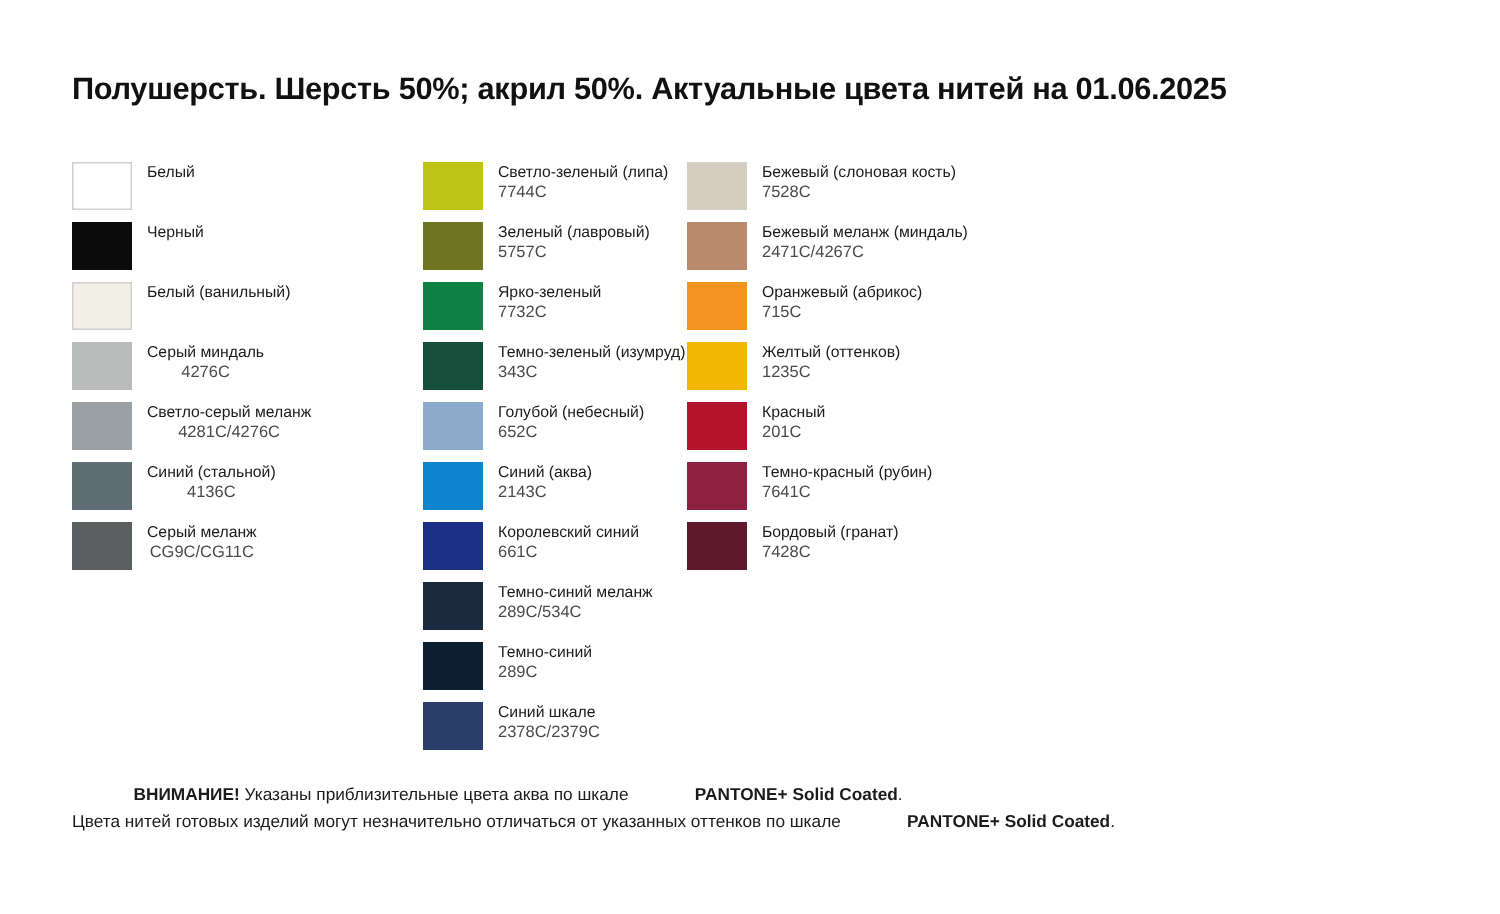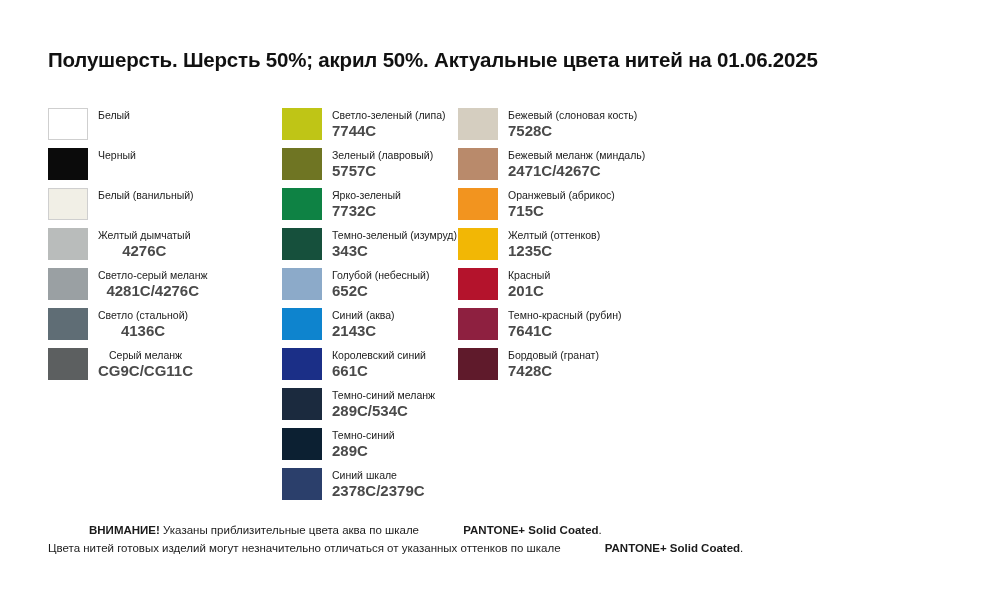--- a/index.html
+++ b/index.html
@@ -67,24 +67,23 @@
     margin-left: 10px;
     padding-top: 1px;
     line-height: 1.25;
   }
   .label-name {
     font-size: 10.5px;
     color: #1b1b1b;
     white-space: nowrap;
   }
   .label-code {
-    font-size: 15px;
+    font-size: 11px;
     color: #4a4a4a;
     white-space: nowrap;
-    font-weight: bold;
   }
   .footer {
     position: absolute;
     left: 48px;
     top: 522px;
     width: 910px;
   }
   .footer-line {
     font-size: 11.5px;
     color: #1b1b1b;
@@ -119,35 +118,35 @@
         </div>
         <div class="swatch-row">
           <div class="chip chip-border" style="background: rgb(241, 239, 230);"></div>
           <div class="labels">
             <div class="label-name">Белый (ванильный)</div>
           </div>
         </div>
         <div class="swatch-row">
           <div class="chip" style="background: rgb(185, 188, 187);"></div>
           <div class="labels">
-            <div class="label-name">Желтый дымчатый</div>
+            <div class="label-name">Серый миндаль</div>
             <div class="label-code">4276C</div>
           </div>
         </div>
         <div class="swatch-row">
           <div class="chip" style="background: rgb(154, 160, 163);"></div>
           <div class="labels">
             <div class="label-name">Светло-серый меланж</div>
             <div class="label-code">4281C/4276C</div>
           </div>
         </div>
         <div class="swatch-row">
           <div class="chip" style="background: rgb(95, 109, 117);"></div>
           <div class="labels">
-            <div class="label-name">Светло (стальной)</div>
+            <div class="label-name">Синий (стальной)</div>
             <div class="label-code">4136C</div>
           </div>
         </div>
         <div class="swatch-row">
           <div class="chip" style="background: rgb(92, 95, 96);"></div>
           <div class="labels">
             <div class="label-name">Серый меланж</div>
             <div class="label-code">CG9C/CG11C</div>
           </div>
         </div>

